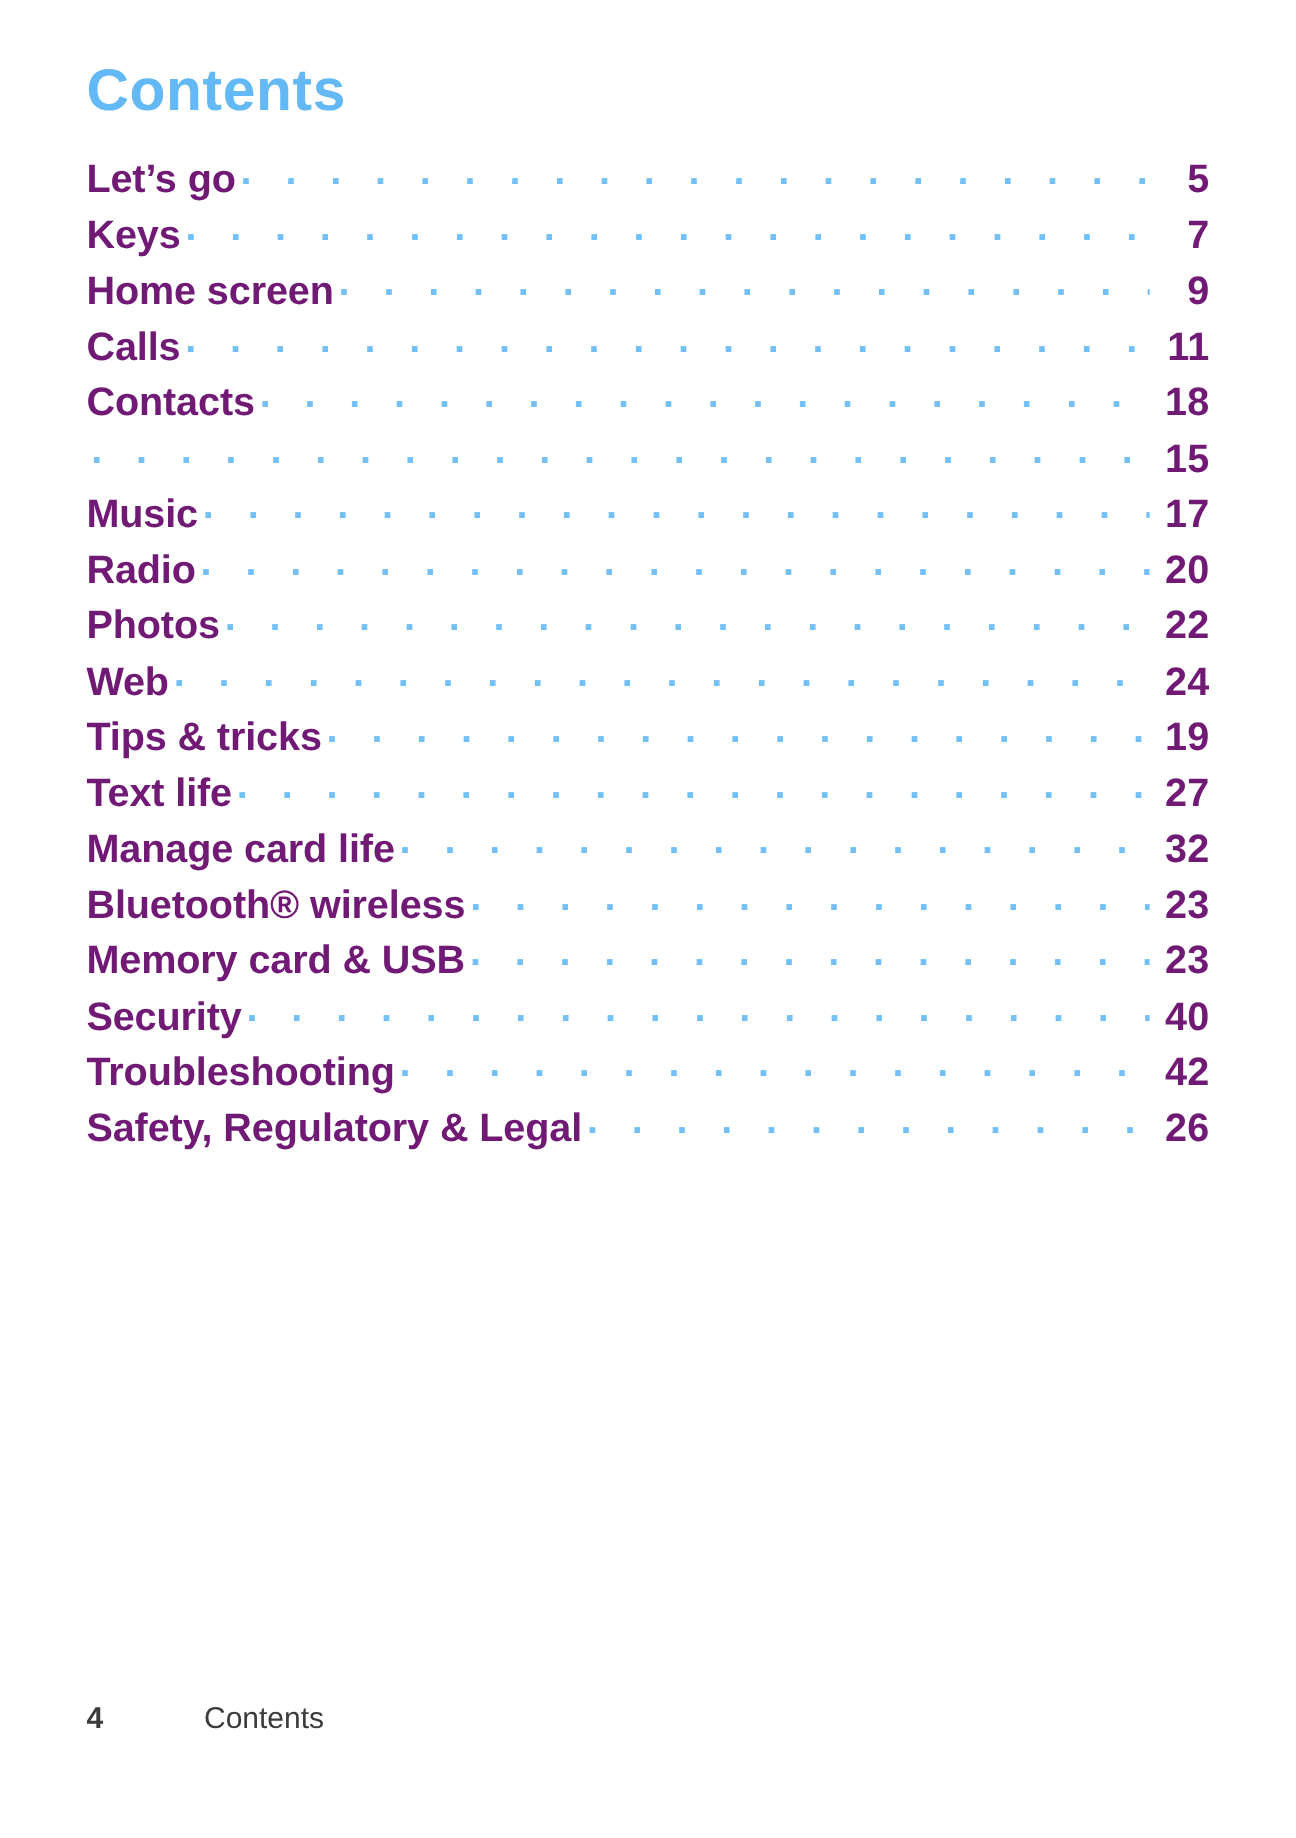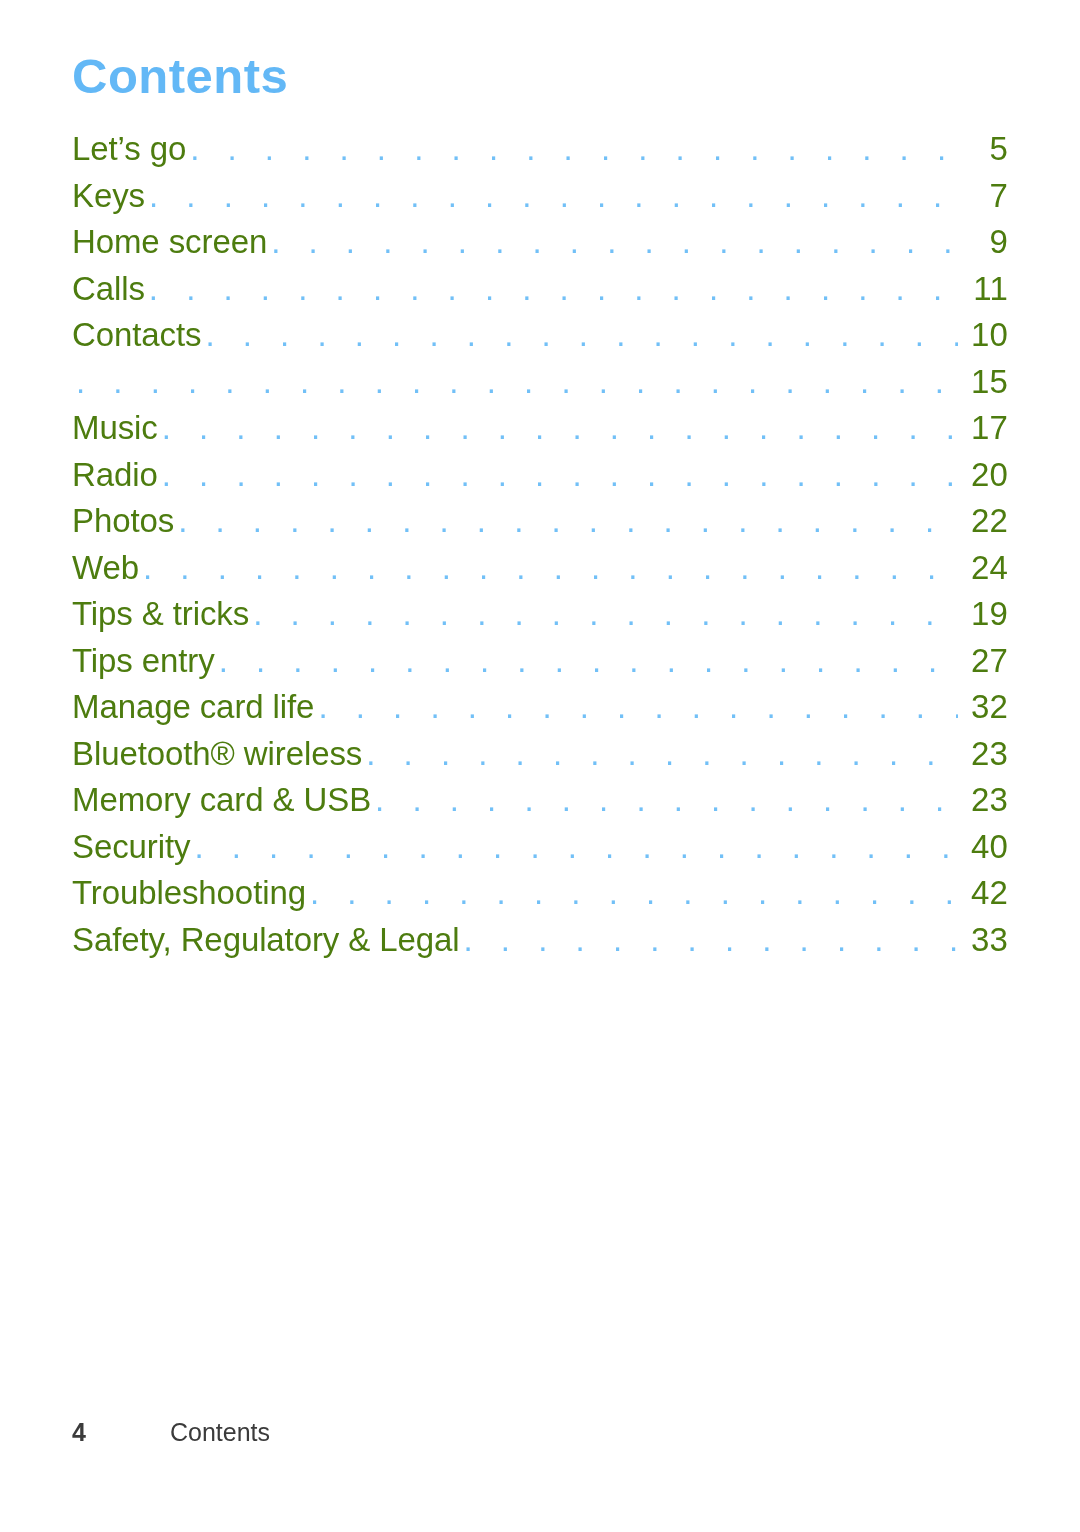--- a/index.html
+++ b/index.html
@@ -38,26 +38,27 @@
   
   .toc {
     position: absolute;
     left: 72px;
     top: 126px;
     width: 936px;
   }
 
   .toc-row {
     display: flex;
-    align-items: flex-end;
+    align-items: center;
     height: 46.5px;
-    color: #4d7c0f;
+    color: #701a75;
     font-size: 33px;
     line-height: 46.5px;
     white-space: nowrap;
+    font-weight: bold;
   }
 
   .toc-label {
     flex: 0 0 auto;
     letter-spacing: -0.1px;
   }
 
   .toc-leader {
     flex: 1 1 auto;
     overflow: hidden;
@@ -128,21 +129,21 @@
         <span class="toc-page">9</span>
       </div>
       <div class="toc-row">
         <span class="toc-label">Calls</span>
         <span class="toc-leader"></span>
         <span class="toc-page">11</span>
       </div>
       <div class="toc-row">
         <span class="toc-label">Contacts</span>
         <span class="toc-leader"></span>
-        <span class="toc-page">10</span>
+        <span class="toc-page">18</span>
       </div>
       <div class="toc-row">
         <span class="toc-leader"></span>
         <span class="toc-page">15</span>
       </div>
       <div class="toc-row">
         <span class="toc-label">Music</span>
         <span class="toc-leader"></span>
         <span class="toc-page">17</span>
       </div>
@@ -160,21 +161,21 @@
         <span class="toc-label">Web</span>
         <span class="toc-leader"></span>
         <span class="toc-page">24</span>
       </div>
       <div class="toc-row">
         <span class="toc-label">Tips &amp; tricks</span>
         <span class="toc-leader"></span>
         <span class="toc-page">19</span>
       </div>
       <div class="toc-row">
-        <span class="toc-label">Tips entry</span>
+        <span class="toc-label">Text life</span>
         <span class="toc-leader"></span>
         <span class="toc-page">27</span>
       </div>
       <div class="toc-row">
         <span class="toc-label">Manage card life</span>
         <span class="toc-leader"></span>
         <span class="toc-page">32</span>
       </div>
       <div class="toc-row">
         <span class="toc-label">Bluetooth® wireless</span>
@@ -192,21 +193,21 @@
         <span class="toc-page">40</span>
       </div>
       <div class="toc-row">
         <span class="toc-label">Troubleshooting</span>
         <span class="toc-leader"></span>
         <span class="toc-page">42</span>
       </div>
       <div class="toc-row">
         <span class="toc-label">Safety, Regulatory &amp; Legal</span>
         <span class="toc-leader"></span>
-        <span class="toc-page">33</span>
+        <span class="toc-page">26</span>
       </div>
     </div>
 
   <div class="footer">
     <span class="footer-number">4</span>
     <span class="footer-title">Contents</span>
   </div>
 
 </div>
 

